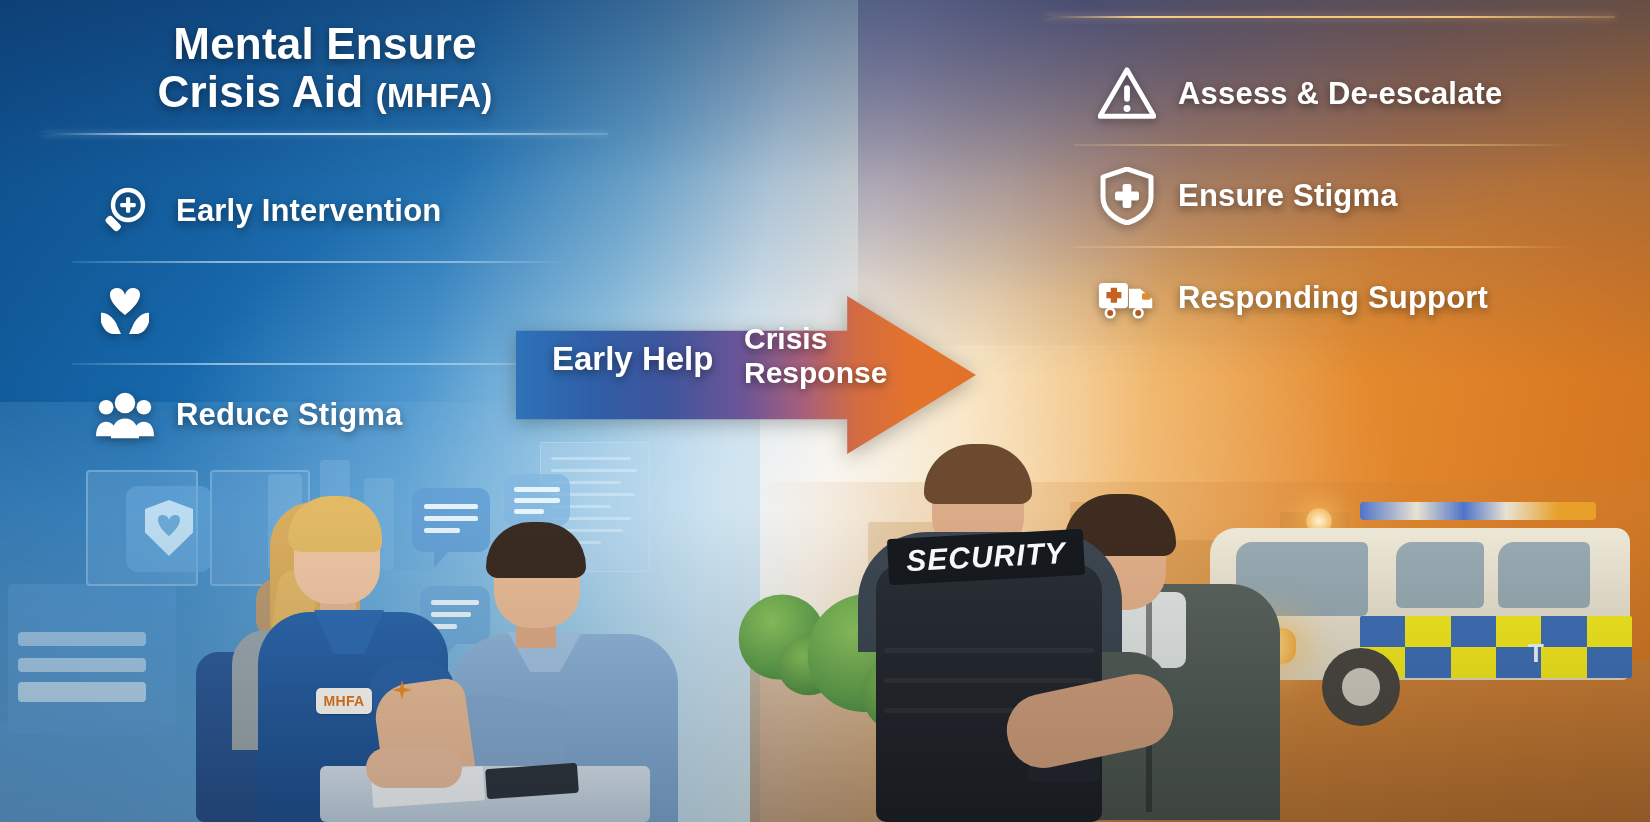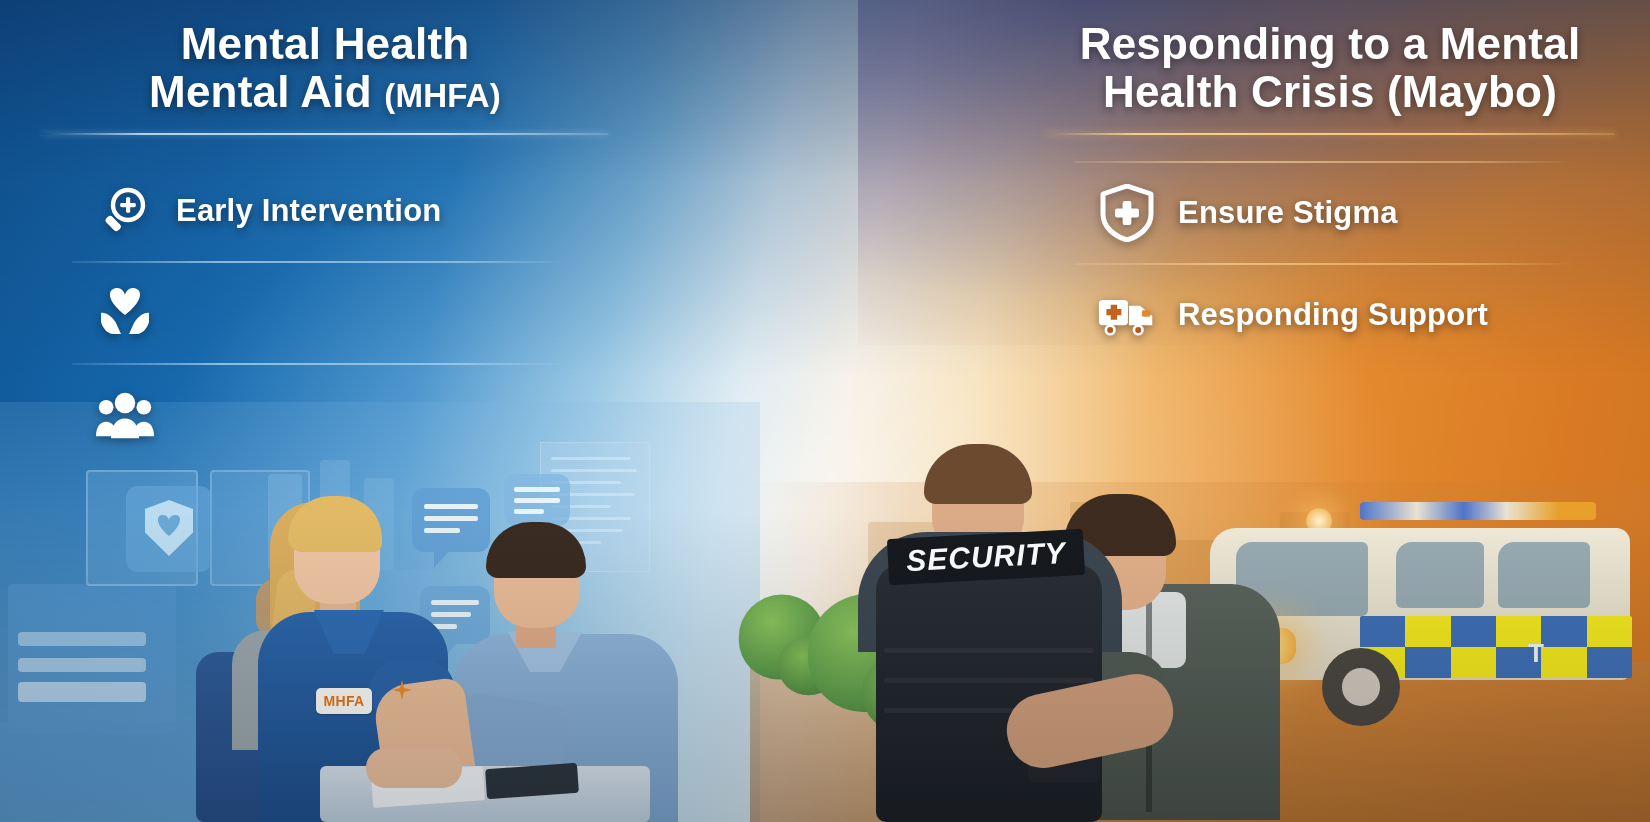--- a/index.html
+++ b/index.html
@@ -540,22 +540,22 @@
     </div>
   </div>
 
   <div class="bg-layer bg-bottomshade"></div>
   <div class="bg-layer bg-noise"></div>
 
   <div class="content">
 
     <div class="panel panel-left">
       <h1 class="title title-left">
-        <span>Mental Health</span><br>
-        <span>Mental Aid </span><small>(MHFA)</small>
+        <span>Mental Ensure</span><br>
+        <span>Crisis Aid </span><small>(MHFA)</small>
       </h1>
       <div class="rule rule-left"></div>
 
       <div class="items">
 
         <div class="item">
           <div class="ico">
             <svg width="56" height="56" viewBox="0 0 56 56">
               <circle cx="31" cy="22" r="15" fill="none" stroke="#ffffff" stroke-width="4.4"></circle>
               <rect x="29" y="14.2" width="4.2" height="15.6" rx="1.4" fill="#ffffff"></rect>
@@ -582,34 +582,41 @@
           <div class="ico">
             <svg width="60" height="50" viewBox="0 0 60 50">
               <circle cx="10.5" cy="17" r="7.6" fill="#ffffff"></circle>
               <path d="M0 47 C0 37 4.5 32 10.5 32 C16.5 32 21 37 21 47 Z" fill="#ffffff"></path>
               <circle cx="49.5" cy="17" r="7.6" fill="#ffffff"></circle>
               <path d="M39 47 C39 37 43.5 32 49.5 32 C55.5 32 60 37 60 47 Z" fill="#ffffff"></path>
               <circle cx="30" cy="12.5" r="10.6" fill="#ffffff"></circle>
               <path d="M15.5 49 C15.5 35.5 21.5 28.5 30 28.5 C38.5 28.5 44.5 35.5 44.5 49 Z" fill="#ffffff"></path>
             </svg>
           </div>
+          <div class="label">Reduce Stigma</div>
         </div>
 
       </div>
     </div>
 
     <div class="panel panel-right">
-      <h1 class="title title-right">
-        <span>Responding to a Mental</span><br>
-        <span>Health Crisis (Maybo)</span>
-      </h1>
       <div class="rule rule-right"></div>
 
       <div class="items">
 
+        <div class="item">
+          <div class="ico">
+            <svg width="60" height="54" viewBox="0 0 60 54">
+              <path d="M30 2 L58 50 L2 50 Z" fill="none" stroke="#ffffff" stroke-width="5" stroke-linejoin="round"></path>
+              <rect x="27" y="18" width="6" height="17" rx="3" fill="#ffffff"></rect>
+              <circle cx="30" cy="42" r="3.6" fill="#ffffff"></circle>
+            </svg>
+          </div>
+          <div class="label">Assess &amp; De-escalate</div>
+        </div>
         <div class="item-sep"></div>
 
         <div class="item">
           <div class="ico">
             <svg width="54" height="58" viewBox="0 0 54 58">
               <path d="M27 2 L51 10 V30 C51 43 40 52 27 56 C14 52 3 43 3 30 V10 Z" fill="none" stroke="#ffffff" stroke-width="5" stroke-linejoin="round"></path>
               <rect x="22.6" y="17" width="8.8" height="24" rx="2.2" fill="#ffffff"></rect>
               <rect x="15" y="24.6" width="24" height="8.8" rx="2.2" fill="#ffffff"></rect>
             </svg>
           </div>
@@ -629,15 +636,25 @@
               <circle cx="43" cy="40" r="6" fill="#ffffff"></circle>
                 <circle cx="43" cy="40" r="3.2" fill="#b9571a"></circle>
             </svg>
           </div>
           <div class="label">Responding Support</div>
         </div>
 
       </div>
     </div>
 
+    <div class="arrow-wrap">
+      <div class="arrow-shape"></div>
+      <div class="arrow-labels">
+        <div class="arrow-lab lab-early">Early Help</div>
+        <div class="arrow-lab lab-crisis">
+          <span>Crisis</span><br>
+          <span>Response</span>
+        </div>
+      </div>
+    </div>
 
   </div>
 </div>
 
 </body></html>

